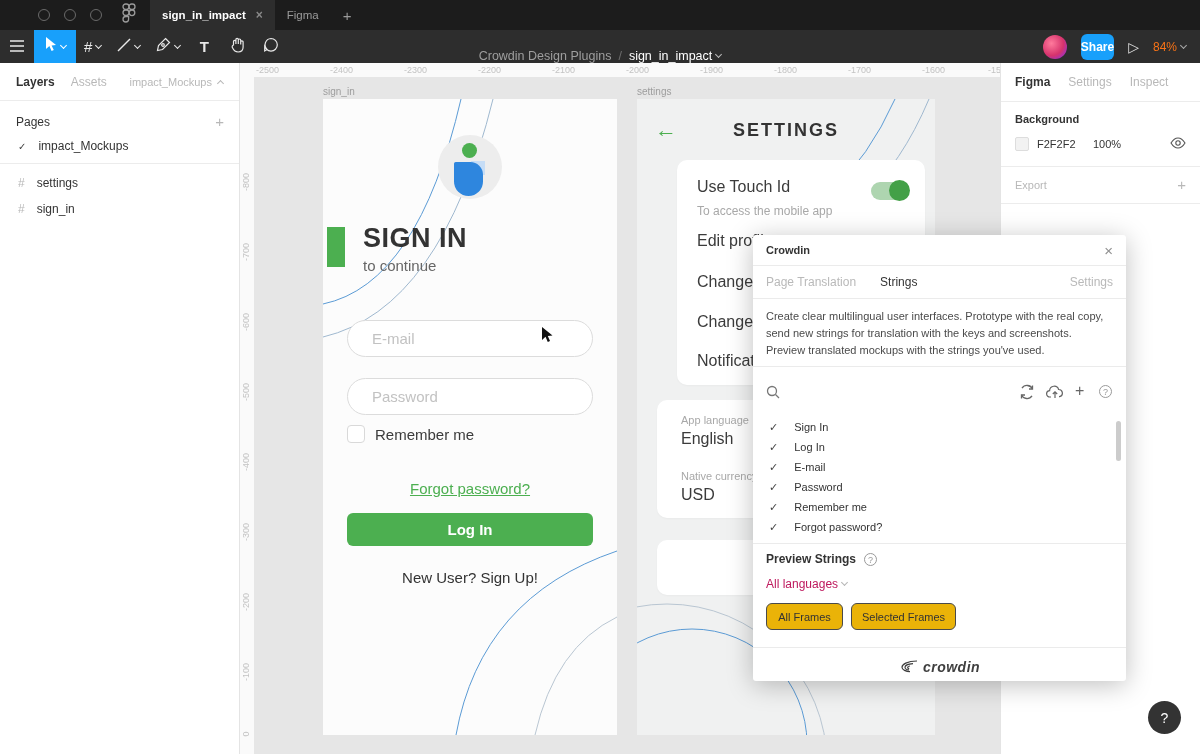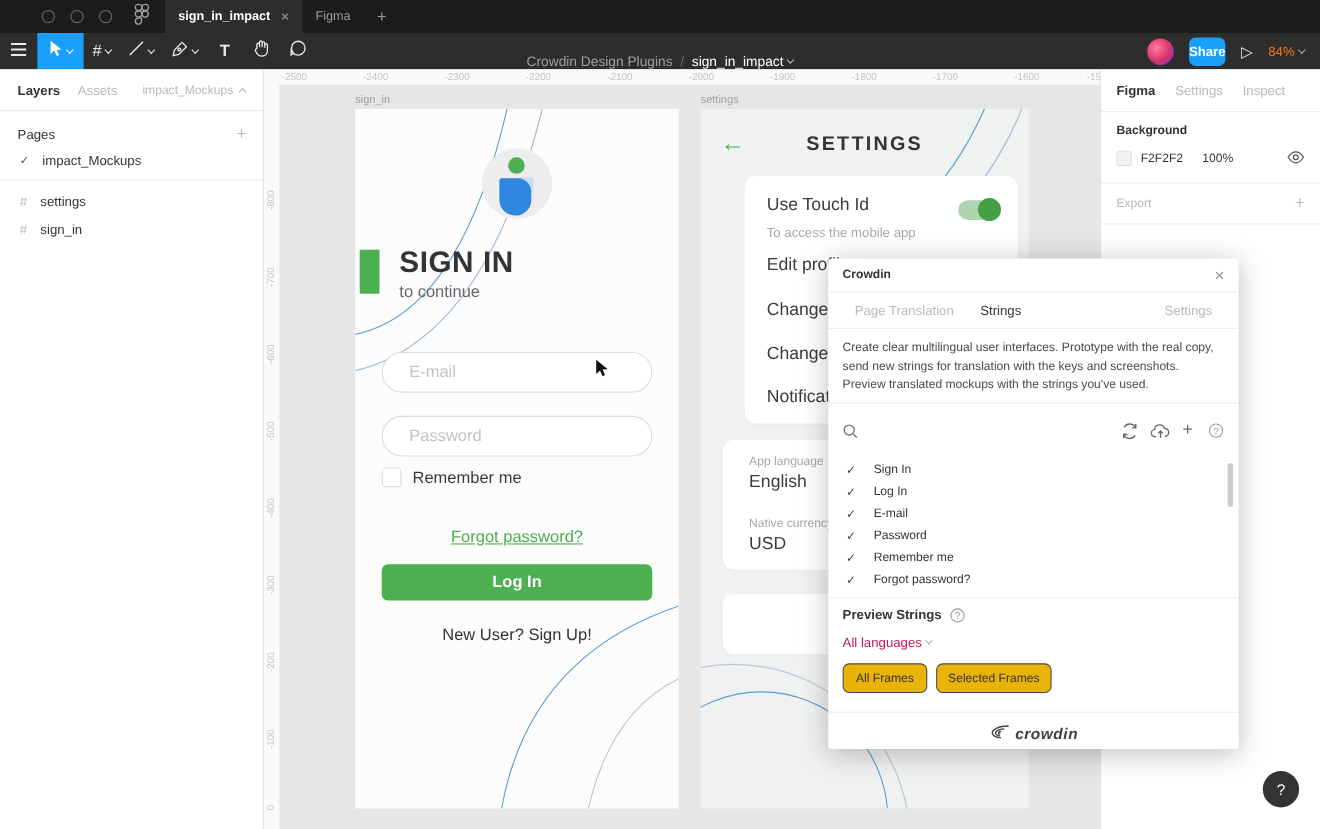--- a/index.html
+++ b/index.html
@@ -315,21 +315,21 @@
     <div class="hr" style="top:140px"></div>
   </div>
 
   <div class="plugin">
     <div style="position:relative;height:30px;display:flex;align-items:center;padding:0 13px;">
       <span style="font-weight:bold;">Crowdin</span>
       <span style="margin-left:auto;font-size:15px;color:#8f8f8f;">×</span>
     </div>
     <div class="p-hr" style="top:30px"></div>
 
-    <div style="position:absolute;left:0;top:30px;width:100%;height:33px;display:flex;align-items:center;padding:0 24px;font-size:12px;">
+    <div style="position:absolute;left:0;top:30px;width:100%;height:33px;display:flex;align-items:center;padding:0 13px;font-size:12px;">
       <span style="color:#b9b9b9">Page Translation</span>
       <span style="color:#333;margin-left:24px;">Strings</span>
       <span style="color:#b9b9b9;margin-left:auto;">Settings</span>
     </div>
     <div class="p-hr" style="top:63px"></div>
 
     <div style="position:absolute;left:13px;top:73px;width:346px;font-size:11px;color:#4a4a4a;line-height:1.55;">Create clear multilingual user interfaces. Prototype with the real copy, send new strings for translation with the keys and screenshots. Preview translated mockups with the strings you've used.</div>
     <div class="p-hr" style="top:131px"></div>
 
     <span style="position:absolute;left:13px;top:150px;">

